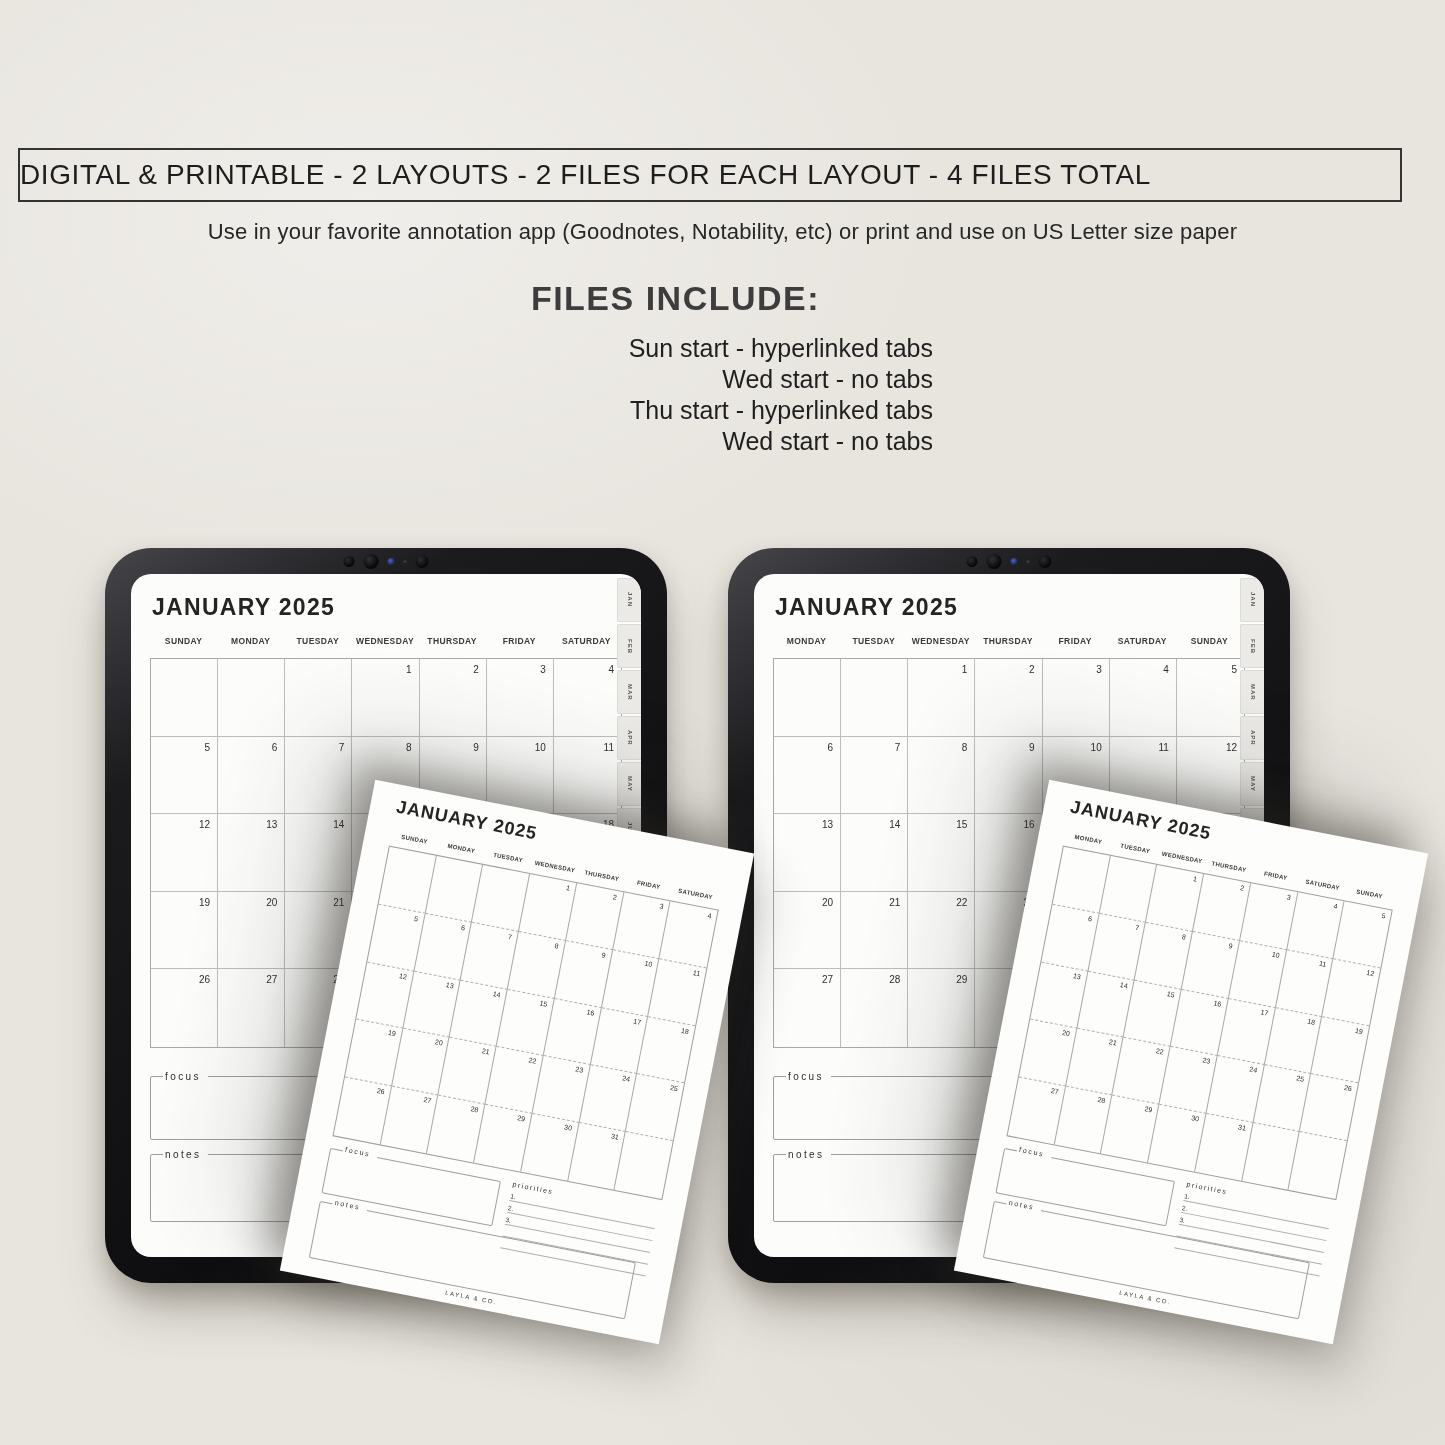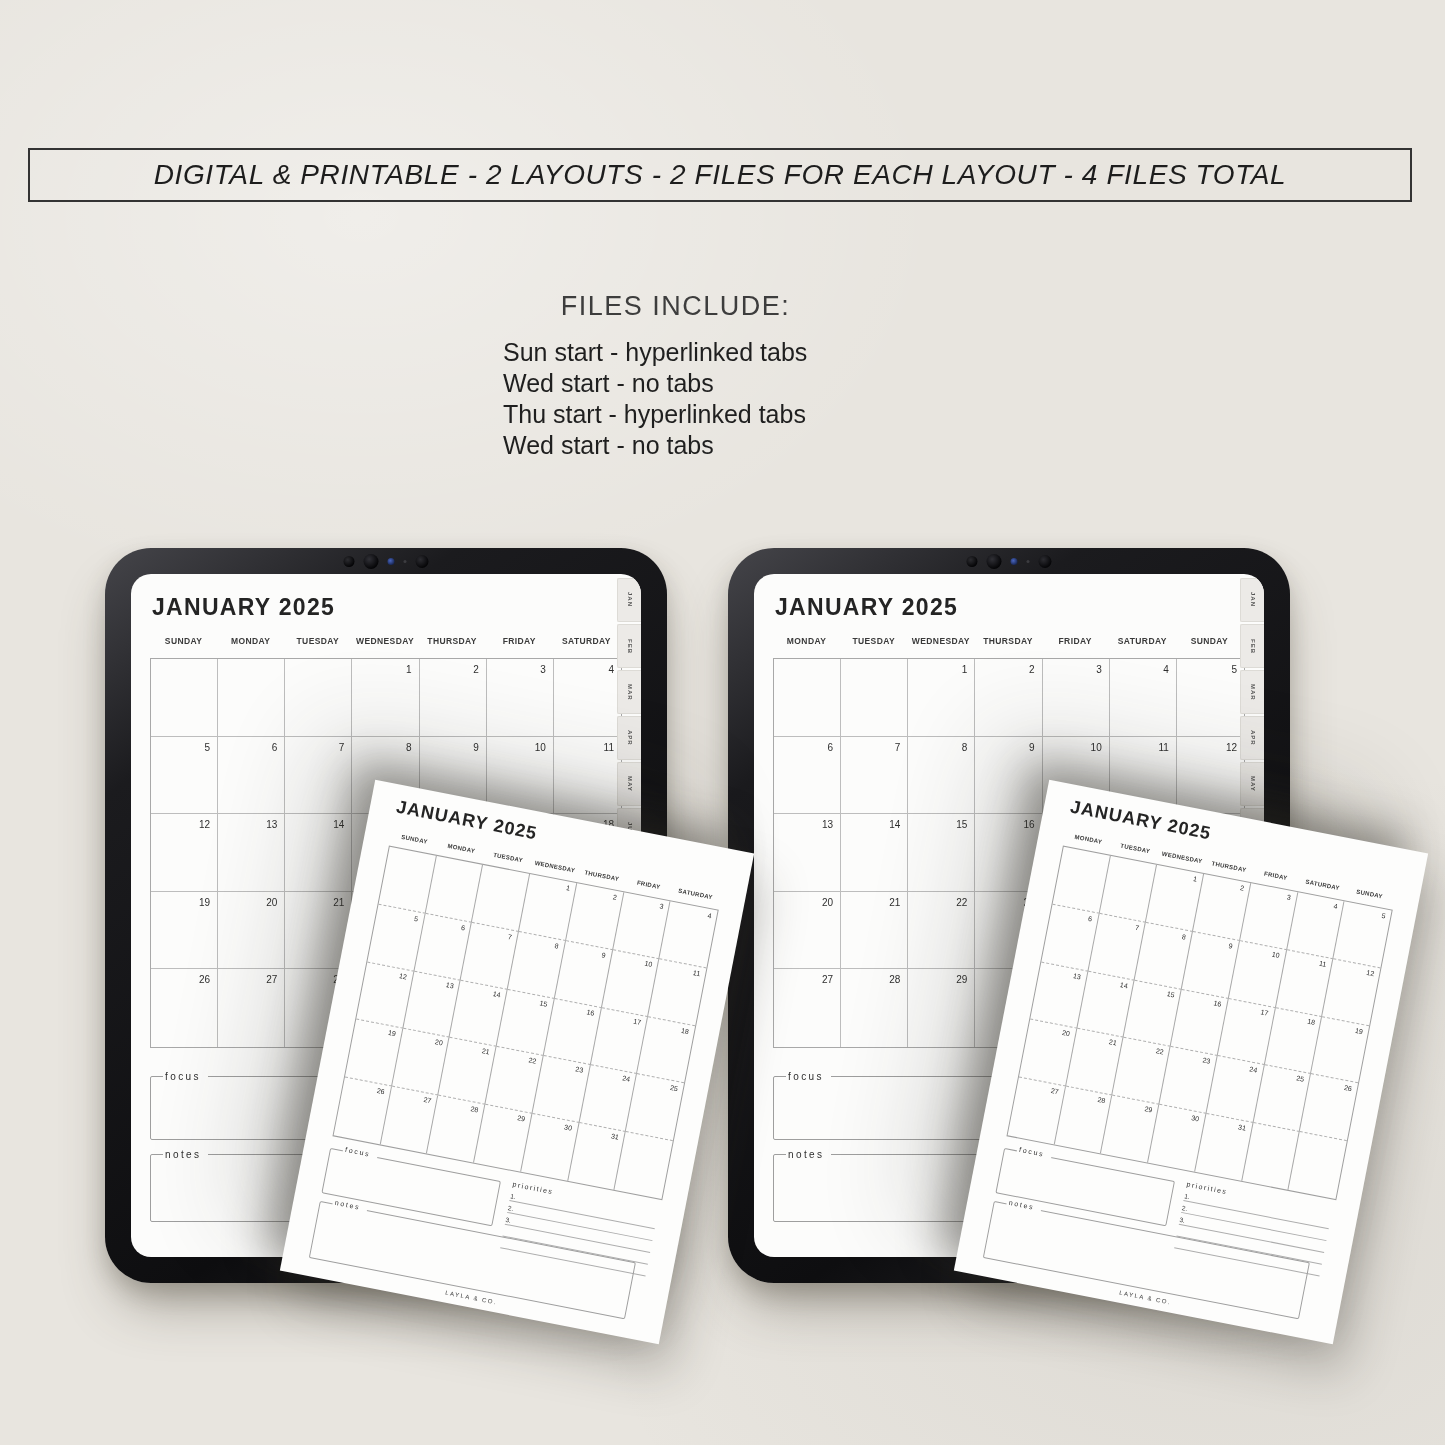--- a/index.html
+++ b/index.html
@@ -6,34 +6,34 @@
   .stage{
     position:relative; width:1445px; height:1445px; overflow:hidden;
     background:var(--background,#e8e5df);
     background-image:
       radial-gradient(900px 600px at 25% 15%, rgba(255,255,255,0.35), rgba(255,255,255,0) 65%),
       radial-gradient(1100px 800px at 85% 85%, rgba(120,115,105,0.10), rgba(120,115,105,0) 60%);
     font-family:"Liberation Sans", sans-serif; color:#222;
   }
   
   .banner{
-    position:absolute; left:28px; top:148px; width:1380px; height:50px;
-    border:2px solid #333; display:flex; align-items:center; justify-content:center;
-    font-size:28px; letter-spacing:0.6px; font-weight:500; color:#1d1d1d; white-space:nowrap;font-style:italic;
+    position:absolute; left:18px; top:148px; width:1380px; height:50px;
+    border:2px solid #333; display:flex; align-items:center; justify-content:flex-start;
+    font-size:28px; letter-spacing:0.6px; font-weight:500; color:#1d1d1d; white-space:nowrap;
   }
   .subtitle{
     position:absolute; left:0; top:219px; width:1445px; text-align:center;
     font-size:22px; color:#272727; letter-spacing:0.2px;
   }
   .files{ position:absolute; left:503px; top:279px; width:430px; }
   .files-title{
-    width:345px; text-align:center; font-size:27px; letter-spacing:1.5px;
-    color:#3d3d3d; margin:12px 0 15px 0; font-weight:400;
-  }
-  .files-item{ font-size:25px; line-height:31px; color:#1f1f1f; }
+    width:345px; text-align:center; font-size:34px; letter-spacing:1.5px;
+    color:#3d3d3d; margin:0 0 15px 0; font-weight:700;
+  }
+  .files-item{ font-size:25px; line-height:31px; color:#1f1f1f;text-align:right; }
 
   
   .tablet{
     position:absolute; width:562px; height:735px; border-radius:46px;
     background:linear-gradient(145deg,#45454a 0%, #1b1b1e 22%, #0e0e10 70%, #2a2a2d 100%);
     box-shadow:0 32px 55px -14px rgba(70,64,52,0.45), 0 10px 22px rgba(70,64,52,0.22);
   }
   .tablet-left{ left:105px; top:548px; }
   .tablet-right{ left:728px; top:548px; }
   .camera{
@@ -131,20 +131,21 @@
 </style>
 </head>
 <body>
 
 <div class="stage">
 
   <div class="banner">
     <span>DIGITAL &amp; PRINTABLE - 2 LAYOUTS - 2 FILES FOR EACH LAYOUT - 4 FILES TOTAL</span>
   </div>
 
+  <div class="subtitle">Use in your favorite annotation app (Goodnotes, Notability, etc) or print and use on US Letter size paper</div>
 
   <div class="files">
     <div class="files-title">FILES INCLUDE:</div>
     <div class="files-item">Sun start - hyperlinked tabs</div>
     <div class="files-item">Wed start - no tabs</div>
     <div class="files-item">Thu start - hyperlinked tabs</div>
     <div class="files-item">Wed start - no tabs</div>
   </div>
 
   <div class="tablet tablet-left">

